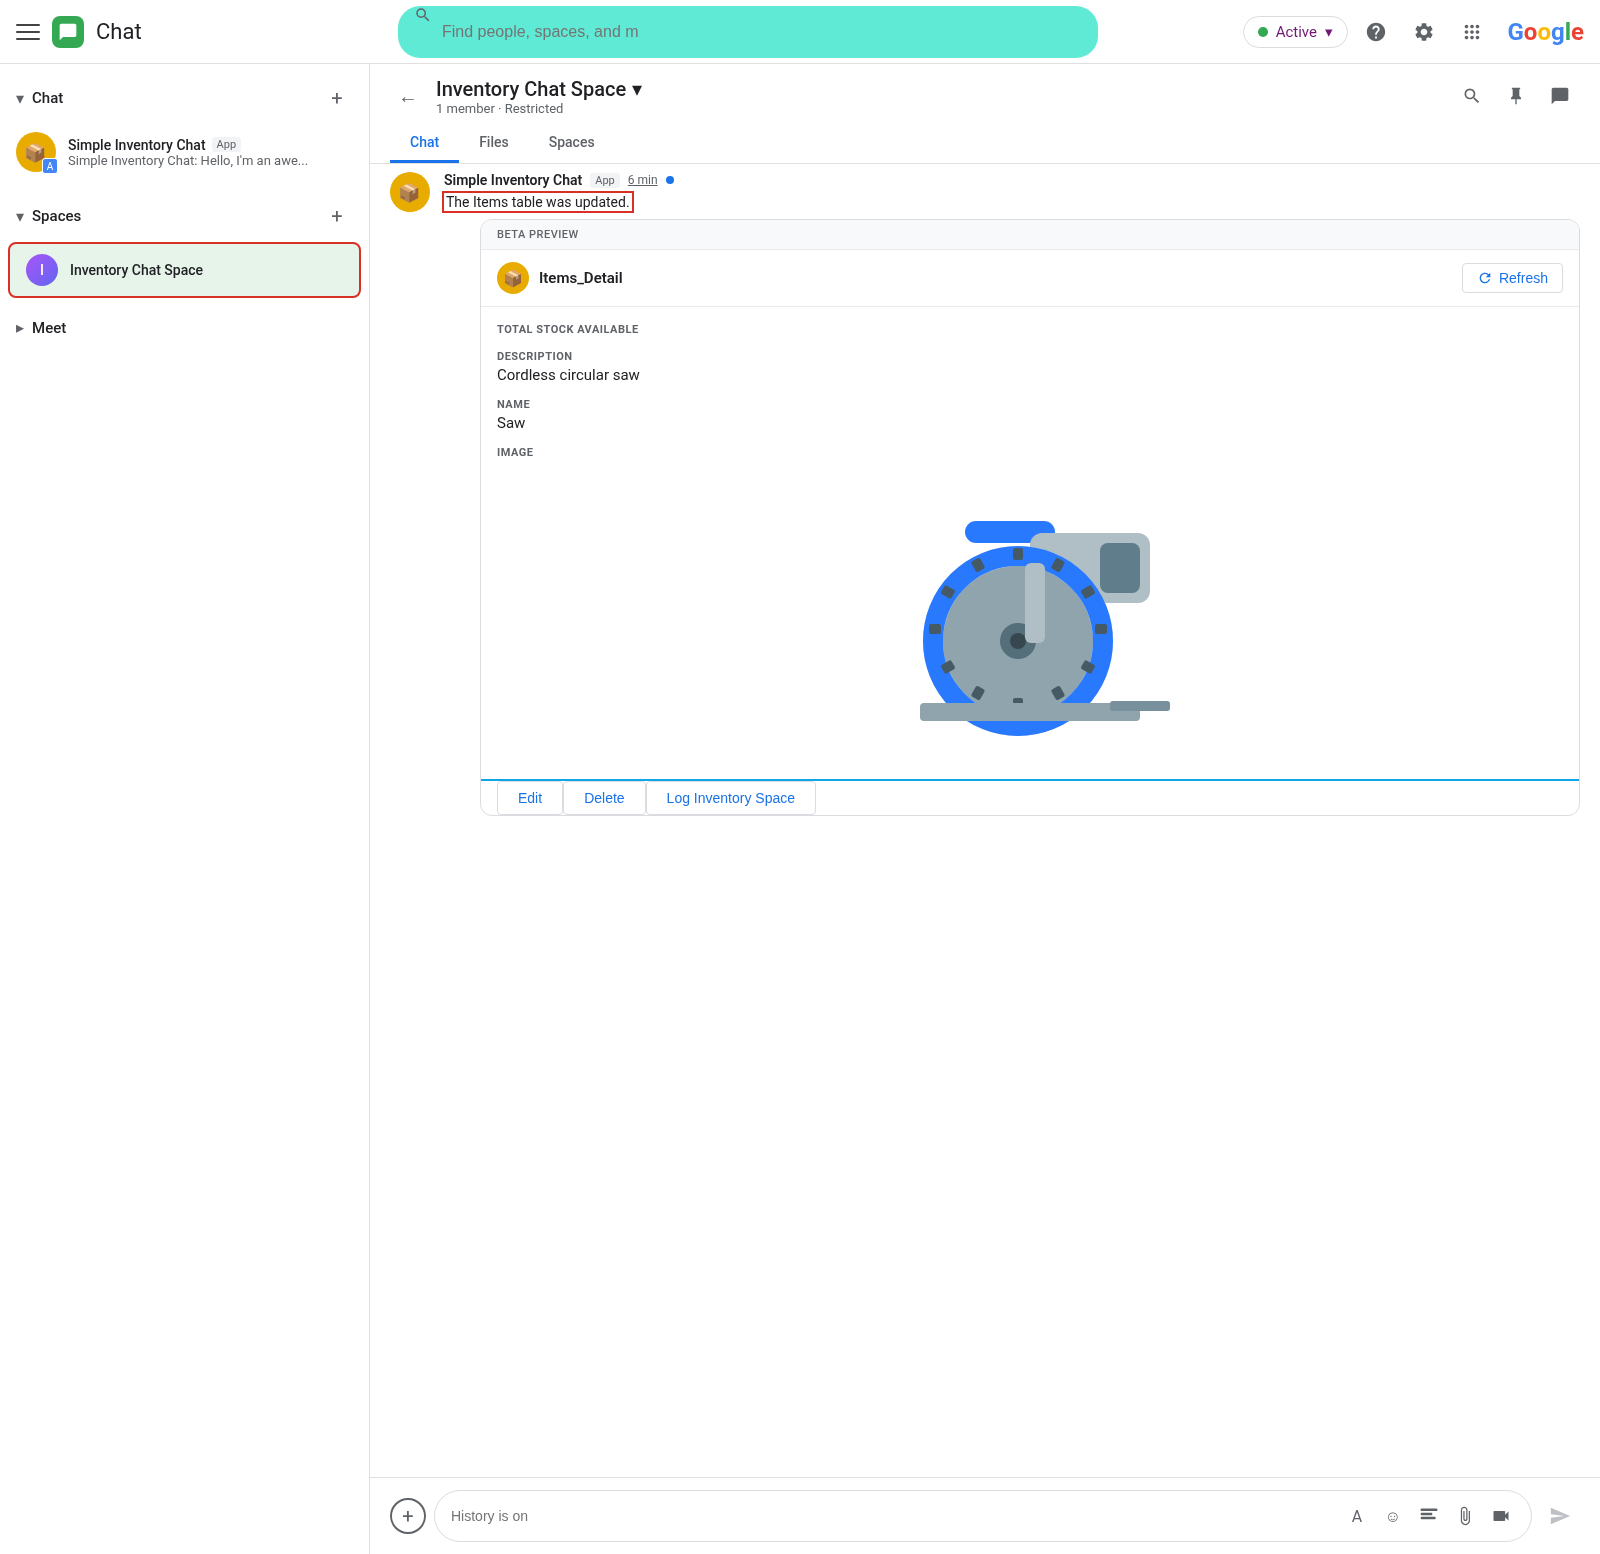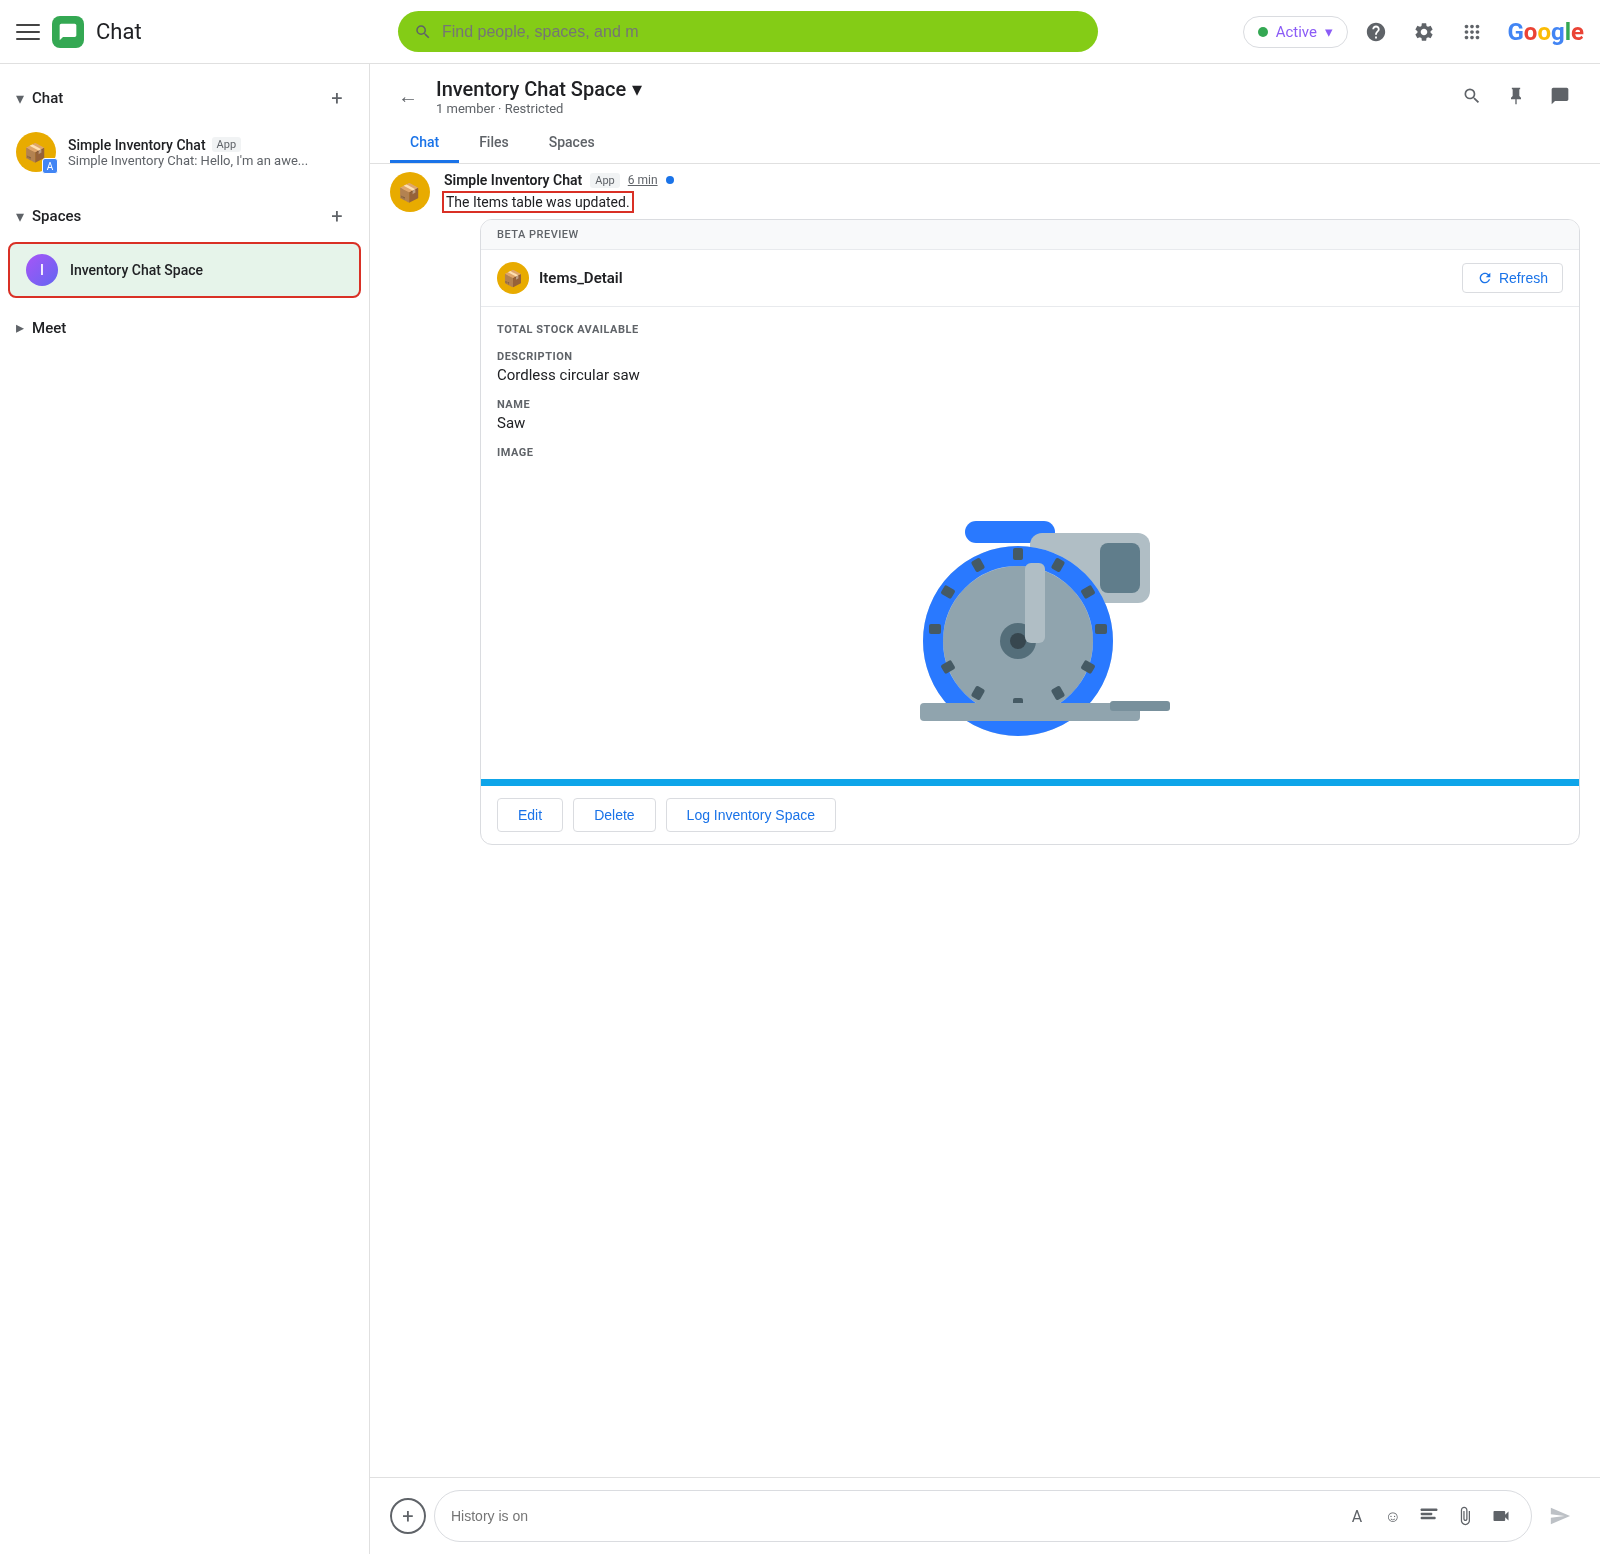--- a/index.html
+++ b/index.html
@@ -44,25 +44,24 @@
       border-radius: 8px;
       display: flex;
       align-items: center;
       justify-content: center;
     }
     .google-chat-logo svg { width: 20px; height: 20px; }
     .topbar-title { font-size: 22px; color: #202124; font-weight: 400; }
     .search-bar {
       flex: 1;
       max-width: 700px;
-      height: 41px;
-      background: #84cc16;
+      height: 52px;
+      background: #5eead4;
       border-radius: 22px;
       display: flex;
-      align-items: center;
       padding: 0 16px;
       gap: 10px;
     }
     .search-bar input {
       border: none;
       background: transparent;
       font-size: 16px;
       color: #202124;
       outline: none;
       flex: 1;
@@ -74,21 +73,21 @@
       margin-left: auto;
     }
     .active-badge {
       display: flex;
       align-items: center;
       gap: 8px;
       border: 1px solid #dadce0;
       border-radius: 20px;
       padding: 6px 14px;
       font-size: 15px;
-      color: #8b5cf6;
+      color: #701a75;
       cursor: pointer;
     }
     .active-dot {
       width: 10px;
       height: 10px;
       background: #34a853;
       border-radius: 50%;
     }
     .icon-btn {
       width: 40px;
@@ -458,23 +457,22 @@
     }
     .card-field-value { font-size: 15px; color: #202124; }
     .card-image-area {
       display: flex;
       justify-content: center;
       padding: 20px 0 10px 0;
     }
     .saw-svg { width: 320px; height: 260px; }
     .card-actions {
       display: flex;
-      gap: 10px;
-      padding: 12px 16px;
-      border-top: 7px solid #0ea5e9;
+      padding: 0 16px;
+      border-top: 2px solid #0ea5e9;
     }
     .card-action-btn {
       padding: 8px 20px;
       border: 1px solid #dadce0;
       border-radius: 4px;
       font-size: 14px;
       color: #1a73e8;
       cursor: pointer;
       background: #fff;
       font-weight: 500;

